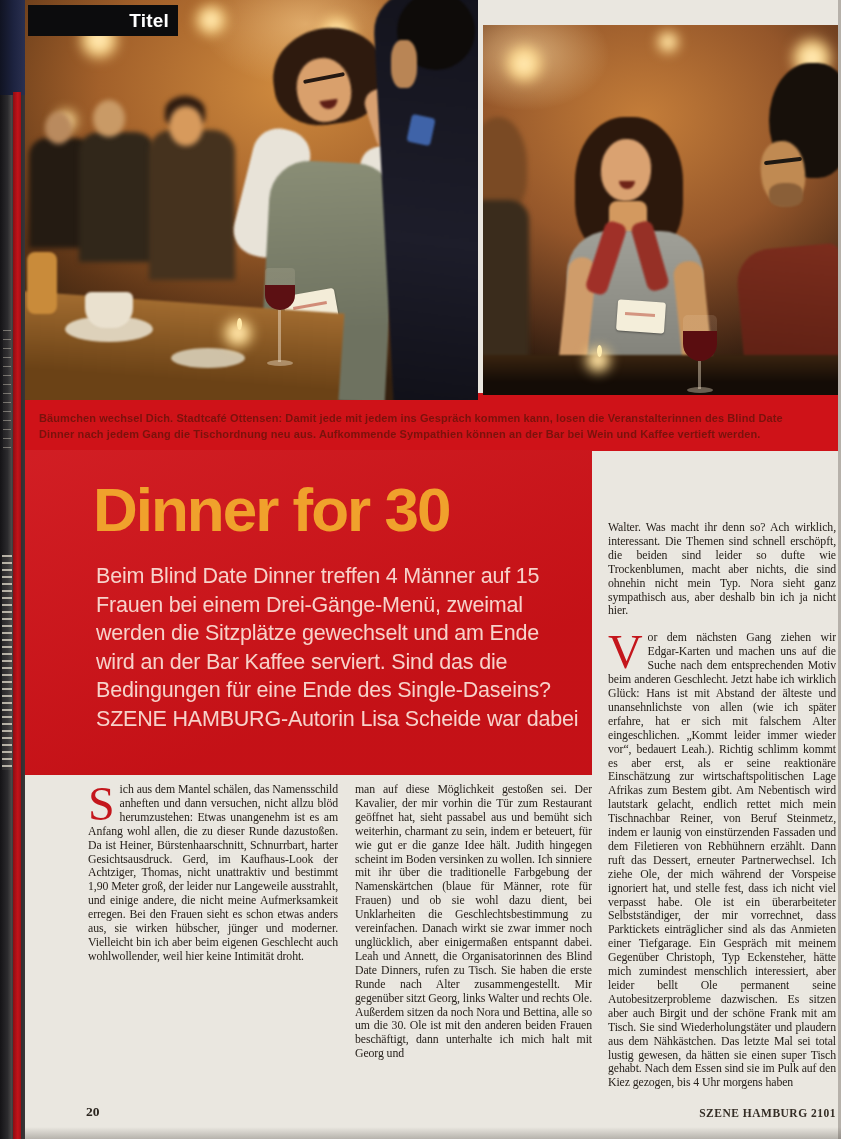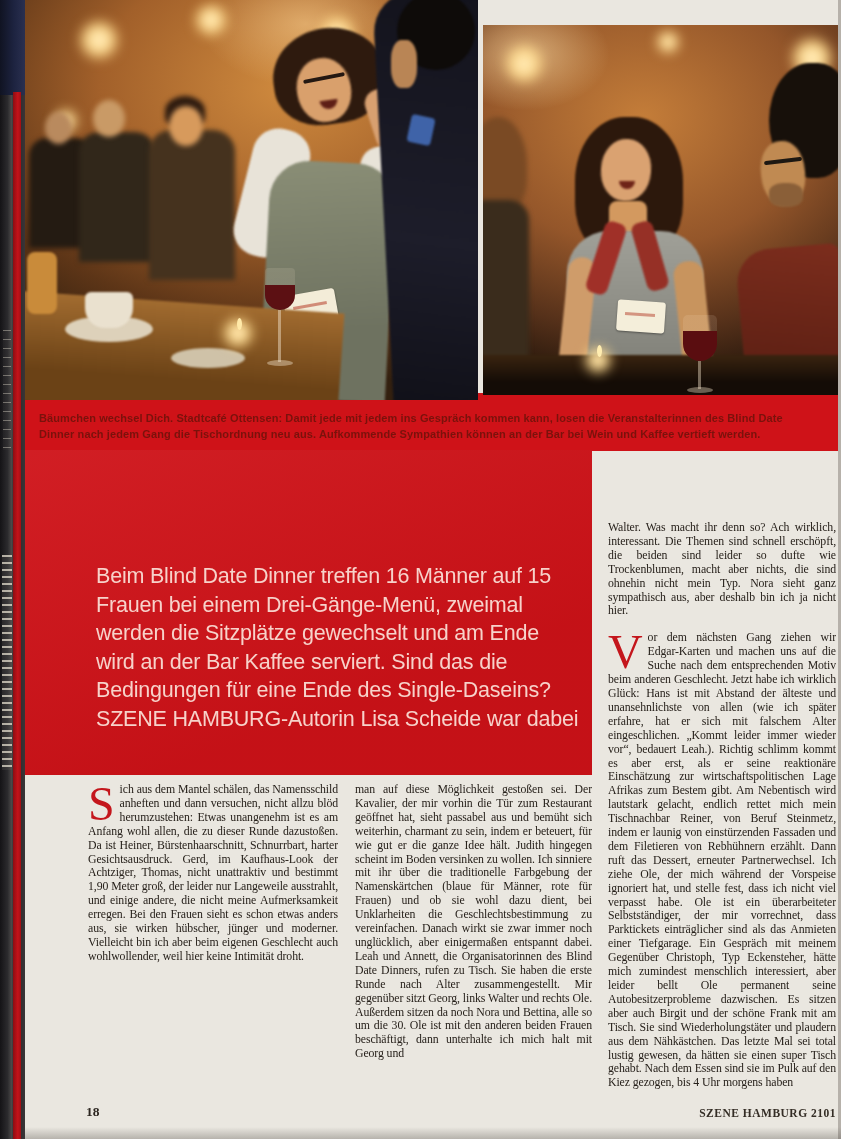--- a/index.html
+++ b/index.html
@@ -153,45 +153,49 @@
     <div class="ph blur1" style="left:258px;top:222px;width:104px;height:150px;background:linear-gradient(190deg,#7c2d1d,#5e2014 80%);border-radius:34px 10px 0 0;transform:rotate(-5deg);"></div>
 
     <div class="ph blur1" style="left:-5px;top:330px;width:370px;height:45px;background:linear-gradient(180deg,#3a2410,#140c06 60%);"></div>
     <div class="ph glow blur3" style="left:100px;top:320px;width:30px;height:30px;"></div>
     <div class="ph" style="left:114px;top:320px;width:5px;height:12px;background:#ffedb0;border-radius:50%;"></div>
     <div class="ph" style="left:200px;top:290px;width:34px;height:46px;background:linear-gradient(180deg,rgba(255,235,210,.12) 0 35%,#5a0d10 35%);border-radius:5px 5px 17px 17px;"></div>
     <div class="ph" style="left:215px;top:336px;width:3px;height:28px;background:rgba(235,220,195,.45);"></div>
     <div class="ph" style="left:204px;top:362px;width:26px;height:6px;background:rgba(235,220,195,.4);border-radius:50%;"></div>
   </div>
 
+  <div class="titel-tab">
+    <span>Titel</span>
+  </div>
 
   <div class="caption-bar">
     <div class="caption-text">Bäumchen wechsel Dich. Stadtcafé Ottensen: Damit jede mit jedem ins Gespräch kommen kann, losen die Veranstalterinnen des Blind Date Dinner nach jedem Gang die Tischordnung neu aus. Aufkommende Sympathien können an der Bar bei Wein und Kaffee vertieft werden.</div>
   </div>
 
   <div class="red-block">
-    <div class="subhead">Beim Blind Date Dinner treffen 16 Männer auf 15
+    <div class="headline">Dinner for 30</div>
+    <div class="subhead">Beim Blind Date Dinner treffen 4 Männer auf 15
 Frauen bei einem Drei-Gänge-Menü, zweimal
 werden die Sitzplätze gewechselt und am Ende
 wird an der Bar Kaffee serviert. Sind das die
 Bedingungen für eine Ende des Single-Daseins?
 SZENE HAMBURG-Autorin Lisa Scheide war dabei</div>
   </div>
 
   <div class="col col1">
     <p><span class="dropcap">S</span><span>ich aus dem Mantel schälen, das Namensschild anheften und dann versuchen, nicht allzu blöd herumzustehen: Etwas unangenehm ist es am Anfang wohl allen, die zu dieser Runde dazustoßen. Da ist Heiner, Bürstenhaarschnitt, Schnurrbart, harter Gesichtsausdruck. Gerd, im Kaufhaus-Look der Achtziger, Thomas, nicht unattraktiv und bestimmt 1,90 Meter groß, der leider nur Langeweile ausstrahlt, und einige andere, die nicht meine Aufmerksamkeit erregen. Bei den Frauen sieht es schon etwas anders aus, sie wirken hübscher, jünger und moderner. Vielleicht bin ich aber beim eigenen Geschlecht auch wohlwollender, weil hier keine Intimität droht.</span></p>
   </div>
 
   <div class="col col2">
     <p>man auf diese Möglichkeit gestoßen sei. Der Kavalier, der mir vorhin die Tür zum Restaurant geöffnet hat, sieht passabel aus und bemüht sich weiterhin, charmant zu sein, indem er beteuert, für wie gut er die ganze Idee hält. Judith hingegen scheint im Boden versinken zu wollen. Ich sinniere mit ihr über die traditionelle Farbgebung der Namenskärtchen (blaue für Männer, rote für Frauen) und ob sie wohl dazu dient, bei Unklarheiten die Geschlechtsbestimmung zu vereinfachen. Danach wirkt sie zwar immer noch unglücklich, aber einigermaßen entspannt dabei. Leah und Annett, die Organisatorinnen des Blind Date Dinners, rufen zu Tisch. Sie haben die erste Runde nach Alter zusammengestellt. Mir gegenüber sitzt Georg, links Walter und rechts Ole. Außerdem sitzen da noch Nora und Bettina, alle so um die 30. Ole ist mit den anderen beiden Frauen beschäftigt, dann unterhalte ich mich halt mit Georg und</p>
   </div>
 
   <div class="col col3">
     <p>Walter. Was macht ihr denn so? Ach wirklich, interessant. Die Themen sind schnell erschöpft, die beiden sind leider so dufte wie Trockenblumen, macht aber nichts, die sind ohnehin nicht mein Typ. Nora sieht ganz sympathisch aus, aber deshalb bin ich ja nicht hier.</p>
     <p class="gap-top"><span class="dropcap">V</span><span>or dem nächsten Gang ziehen wir Edgar-Karten und machen uns auf die Suche nach dem entsprechenden Motiv beim anderen Geschlecht. Jetzt habe ich wirklich Glück: Hans ist mit Abstand der älteste und unansehnlichste von allen (wie ich später erfahre, hat er sich mit falschem Alter eingeschlichen. „Kommt leider immer wieder vor“, bedauert Leah.). Richtig schlimm kommt es aber erst, als er seine reaktionäre Einschätzung zur wirtschaftspolitischen Lage Afrikas zum Bestem gibt. Am Nebentisch wird lautstark gelacht, endlich rettet mich mein Tischnachbar Reiner, von Beruf Steinmetz, indem er launig von einstürzenden Fassaden und dem Filetieren von Rebhühnern erzählt. Dann ruft das Dessert, erneuter Partnerwechsel. Ich ziehe Ole, der mich während der Vorspeise ignoriert hat, und stelle fest, dass ich nicht viel verpasst habe. Ole ist ein überarbeiteter Selbstständiger, der mir vorrechnet, dass Parktickets einträglicher sind als das Anmieten einer Tiefgarage. Ein Gespräch mit meinem Gegenüber Christoph, Typ Eckensteher, hätte mich zumindest menschlich interessiert, aber leider bellt Ole permanent seine Autobesitzerprobleme dazwischen. Es sitzen aber auch Birgit und der schöne Frank mit am Tisch. Sie sind Wiederholungstäter und plaudern aus dem Nähkästchen. Das letzte Mal sei total lustig gewesen, da hätten sie einen super Tisch gehabt. Nach dem Essen sind sie im Pulk auf den Kiez gezogen, bis 4 Uhr morgens haben</span></p>
   </div>
 
-  <div class="page-number">18</div>
+  <div class="page-number">20</div>
   <div class="credit">SZENE HAMBURG 2101</div>
 
   <div class="edge-right"></div>
   <div class="edge-bottom"></div>
 </div>
 
 </body></html>

